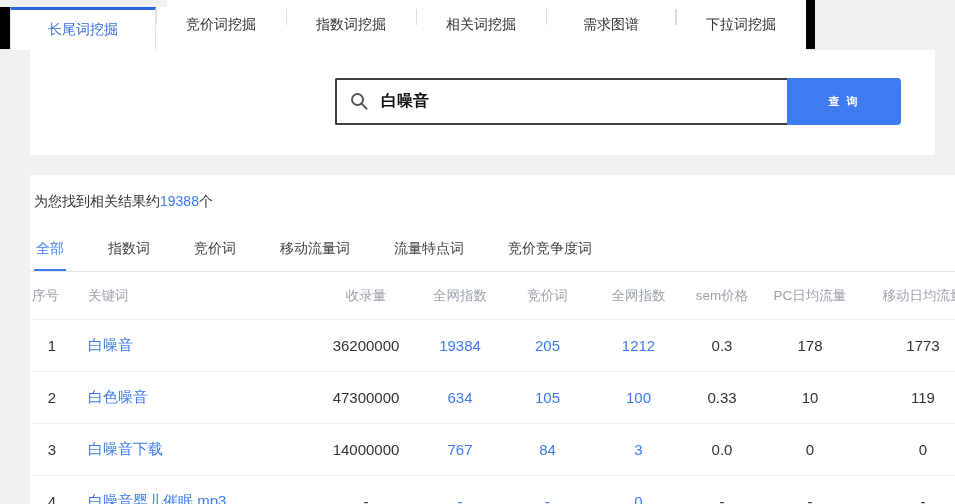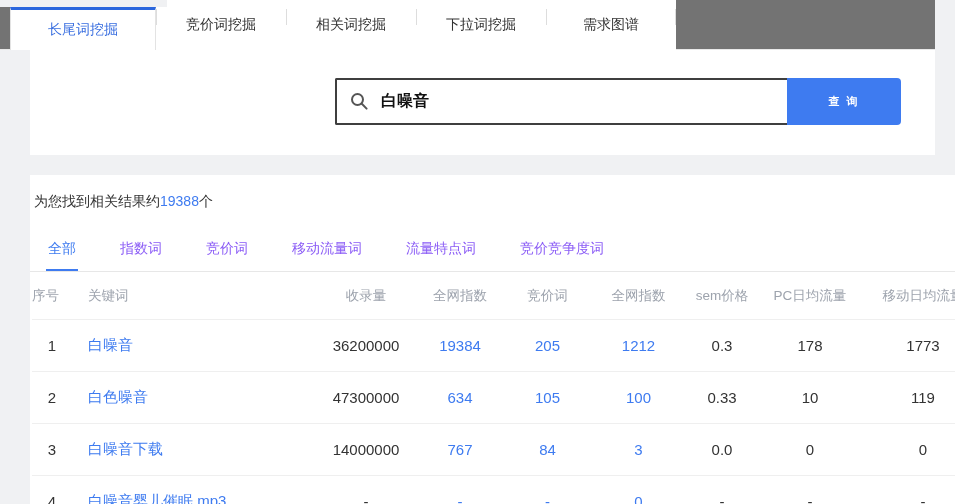--- a/index.html
+++ b/index.html
@@ -6,22 +6,22 @@
   html,body { width:955px; height:504px; overflow:hidden; }
   body {
     background:#f0f1f3;
     font-family:"Liberation Sans","DejaVu Sans",sans-serif;
     color:#333;
   }
 
   
   .topbar {
     position:relative;
-    width:935px; height:50px;
-    background:#737373;
+    width:815px; height:50px;
+    background:#000000;
     border-bottom:1px solid #e9e9e9;
     display:flex;
   }
   .active-notch {
     position:absolute; left:0; top:0;
     width:167px; height:7px;
     background:#f0f1f3;
     z-index:2;
   }
   .top-tab {
@@ -90,27 +90,27 @@
     overflow:hidden;
   }
   .summary {
     padding:18px 0 17px 4px;
     font-size:14px; color:#333;
   }
   .summary .count { color:#3e7bf0; }
 
   .filter-tabs {
     display:flex;
-    padding-left:16px;
+    padding-left:4px;
     border-bottom:1px solid #e7e7e7;
   }
   .ftab {
     margin-right:40px;
     padding:12px 2px 11px 2px;
-    font-size:14px; color:#8b5cf6;
+    font-size:14px; color:#404040;
     cursor:pointer;
     border-bottom:2px solid transparent;
   }
   .ftab.active {
     color:#3e7bf0;
     border-bottom:2px solid #3e7bf0;
   }
 
   .results-table {
     margin-left:2px;
@@ -145,27 +145,30 @@
 
   <div class="topbar">
     <div class="active-notch"></div>
     <div class="top-tab active">
       <span>长尾词挖掘</span>
     </div>
     <div class="top-tab">
       <span>竞价词挖掘</span>
     </div>
     <div class="top-tab">
+      <span>指数词挖掘</span>
+    </div>
+    <div class="top-tab">
       <span>相关词挖掘</span>
-    </div>
-    <div class="top-tab">
-      <span>下拉词挖掘</span>
     </div>
     <div class="top-tab last">
       <span>需求图谱</span>
+    </div>
+    <div class="top-tab">
+      <span>下拉词挖掘</span>
     </div>
   </div>
 
   <div class="search-section">
     <div class="search-box">
       <span class="search-icon">
         <svg width="20" height="20" viewBox="0 0 20 20">
           <circle cx="8.5" cy="8.5" r="5.5" fill="none" stroke="#555" stroke-width="2"></circle>
           <line x1="12.8" y1="12.8" x2="17.6" y2="17.6" stroke="#555" stroke-width="2" stroke-linecap="round"></line>
         </svg>

